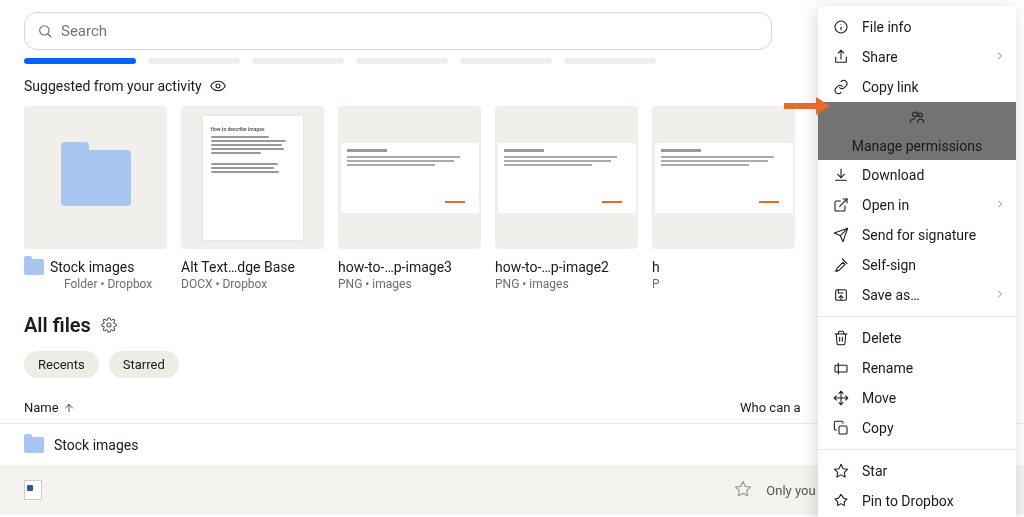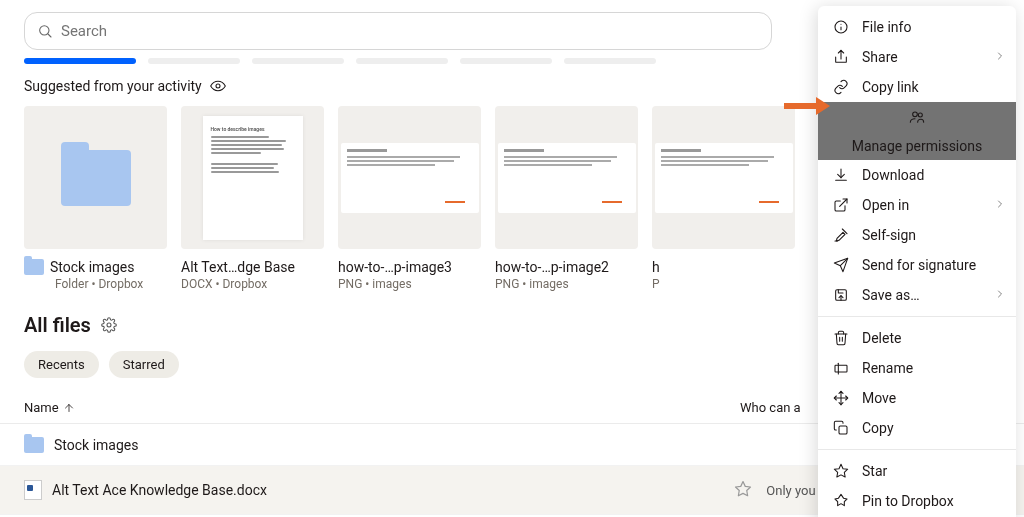--- a/index.html
+++ b/index.html
@@ -34,21 +34,21 @@
 .thumb .png-preview .text-ln { height: 2px; background: #aaa; margin: 2px 0; }
 .thumb .png-preview .arrow { position: absolute; bottom: 10px; right: 14px; width: 20px; height: 2px; background: #e66a2c; }
 .thumb .combo-preview { width: 120px; height: 120px; background: #f8f7f5; border-radius: 2px; position: relative; }
 .thumb .combo-preview .dlg { position: absolute; top: 8px; left: 18px; width: 84px; height: 56px; background: #fff; box-shadow: 0 2px 10px rgba(0,0,0,.2); border-radius: 2px; }
 .thumb .combo-preview .dlg::after { content: ""; position: absolute; bottom: 6px; right: 6px; width: 20px; height: 6px; background: #0061fe; border-radius: 2px; }
 .thumb .combo-preview .bot { position: absolute; bottom: 8px; left: 8px; width: 104px; height: 42px; background: #fff; border-radius: 2px; }
 .card-row { display: flex; align-items: center; gap: 6px; margin-top: 10px; }
 .mini-folder { width: 20px; height: 16px; background: #a8c6f0; border-radius: 0 2px 2px 2px; position: relative; flex: none; }
 .mini-folder::before { content: ""; position: absolute; top: -3px; left: 0; width: 8px; height: 4px; background: #a8c6f0; border-radius: 2px 2px 0 0; }
 .card-title { font-size: 14px; white-space: nowrap; overflow: hidden; text-overflow: ellipsis; }
-.card-sub { font-size: 12px; color: #736c64; margin-top: 2px; margin-left: 31px; }
+.card-sub { font-size: 12px; color: #736c64; margin-top: 2px; margin-left: 40px; }
 .card-sub.nom { margin-left: 0; }
 
 
 .allfiles-head { display: flex; align-items: center; gap: 10px; padding: 4px 24px 14px; }
 .allfiles-head h2 { font-size: 20px; font-weight: 600; }
 .allfiles-head svg { width: 16px; height: 16px; color: #555; }
 
 .chips { display: flex; gap: 10px; padding: 0 24px 16px; }
 .chip { background: #eeece6; border-radius: 16px; padding: 6px 14px; font-size: 13px; color: #1e1919; }
 
@@ -212,21 +212,20 @@
         <span>Stock images</span>
       </div>
       <div class="star"><svg viewBox="0 0 24 24">
           <polygon points="12 2 15 8.5 22 9.3 17 14 18.2 21 12 17.8 5.8 21 7 14 2 9.3 9 8.5 12 2"></polygon>
         </svg></div>
       <div class="who">Only you</div>
     </div>
     <div class="row selected">
       <div class="fname">
         <div class="doc-icon"></div>
-        <span>Alt Text Ace Knowledge Base.docx</span>
       </div>
       <div class="star"><svg viewBox="0 0 24 24">
           <polygon points="12 2 15 8.5 22 9.3 17 14 18.2 21 12 17.8 5.8 21 7 14 2 9.3 9 8.5 12 2"></polygon>
         </svg></div>
       <div class="who">Only you</div>
       <div class="actions">
         <button class="btn-copy">Copy link</button>
         <div class="icon-btn">
           <svg viewBox="0 0 24 24">
             <path d="M4 12v7a1 1 0 0 0 1 1h14a1 1 0 0 0 1-1v-7"></path>
@@ -308,35 +307,35 @@
         </svg>
       </span>
       <span>Open in</span>
       <span class="chev"><svg viewBox="0 0 24 24" style="width:12px;height:12px">
           <polyline points="9 18 15 12 9 6"></polyline>
         </svg></span>
     </div>
     <div class="menu-item">
       <span class="mi-icon">
         <svg viewBox="0 0 24 24">
+          <line x1="22" y1="2" x2="11" y2="13"></line>
+          <polygon points="22 2 15 22 11 13 2 9 22 2"></polygon>
+        </svg>
+      </span>
+      <span>Send for signature</span>
+    </div>
+    <div class="menu-item">
+      <span class="mi-icon">
+        <svg viewBox="0 0 24 24">
           <path d="M14 3l7 7"></path>
           <path d="M5 21l4-1 9-9-3-3-9 9z"></path>
           <path d="M3 21h4"></path>
         </svg>
       </span>
       <span>Self-sign</span>
-    </div>
-    <div class="menu-item">
-      <span class="mi-icon">
-        <svg viewBox="0 0 24 24">
-          <line x1="22" y1="2" x2="11" y2="13"></line>
-          <polygon points="22 2 15 22 11 13 2 9 22 2"></polygon>
-        </svg>
-      </span>
-      <span>Send for signature</span>
     </div>
     <div class="menu-item">
       <span class="mi-icon">
         <svg viewBox="0 0 24 24">
           <rect x="4" y="4" width="16" height="16" rx="2"></rect>
           <polyline points="8 4 8 9 15 9"></polyline>
           <line x1="12" y1="20" x2="12" y2="13"></line>
           <polyline points="9 16 12 13 15 16"></polyline>
         </svg>
       </span>

